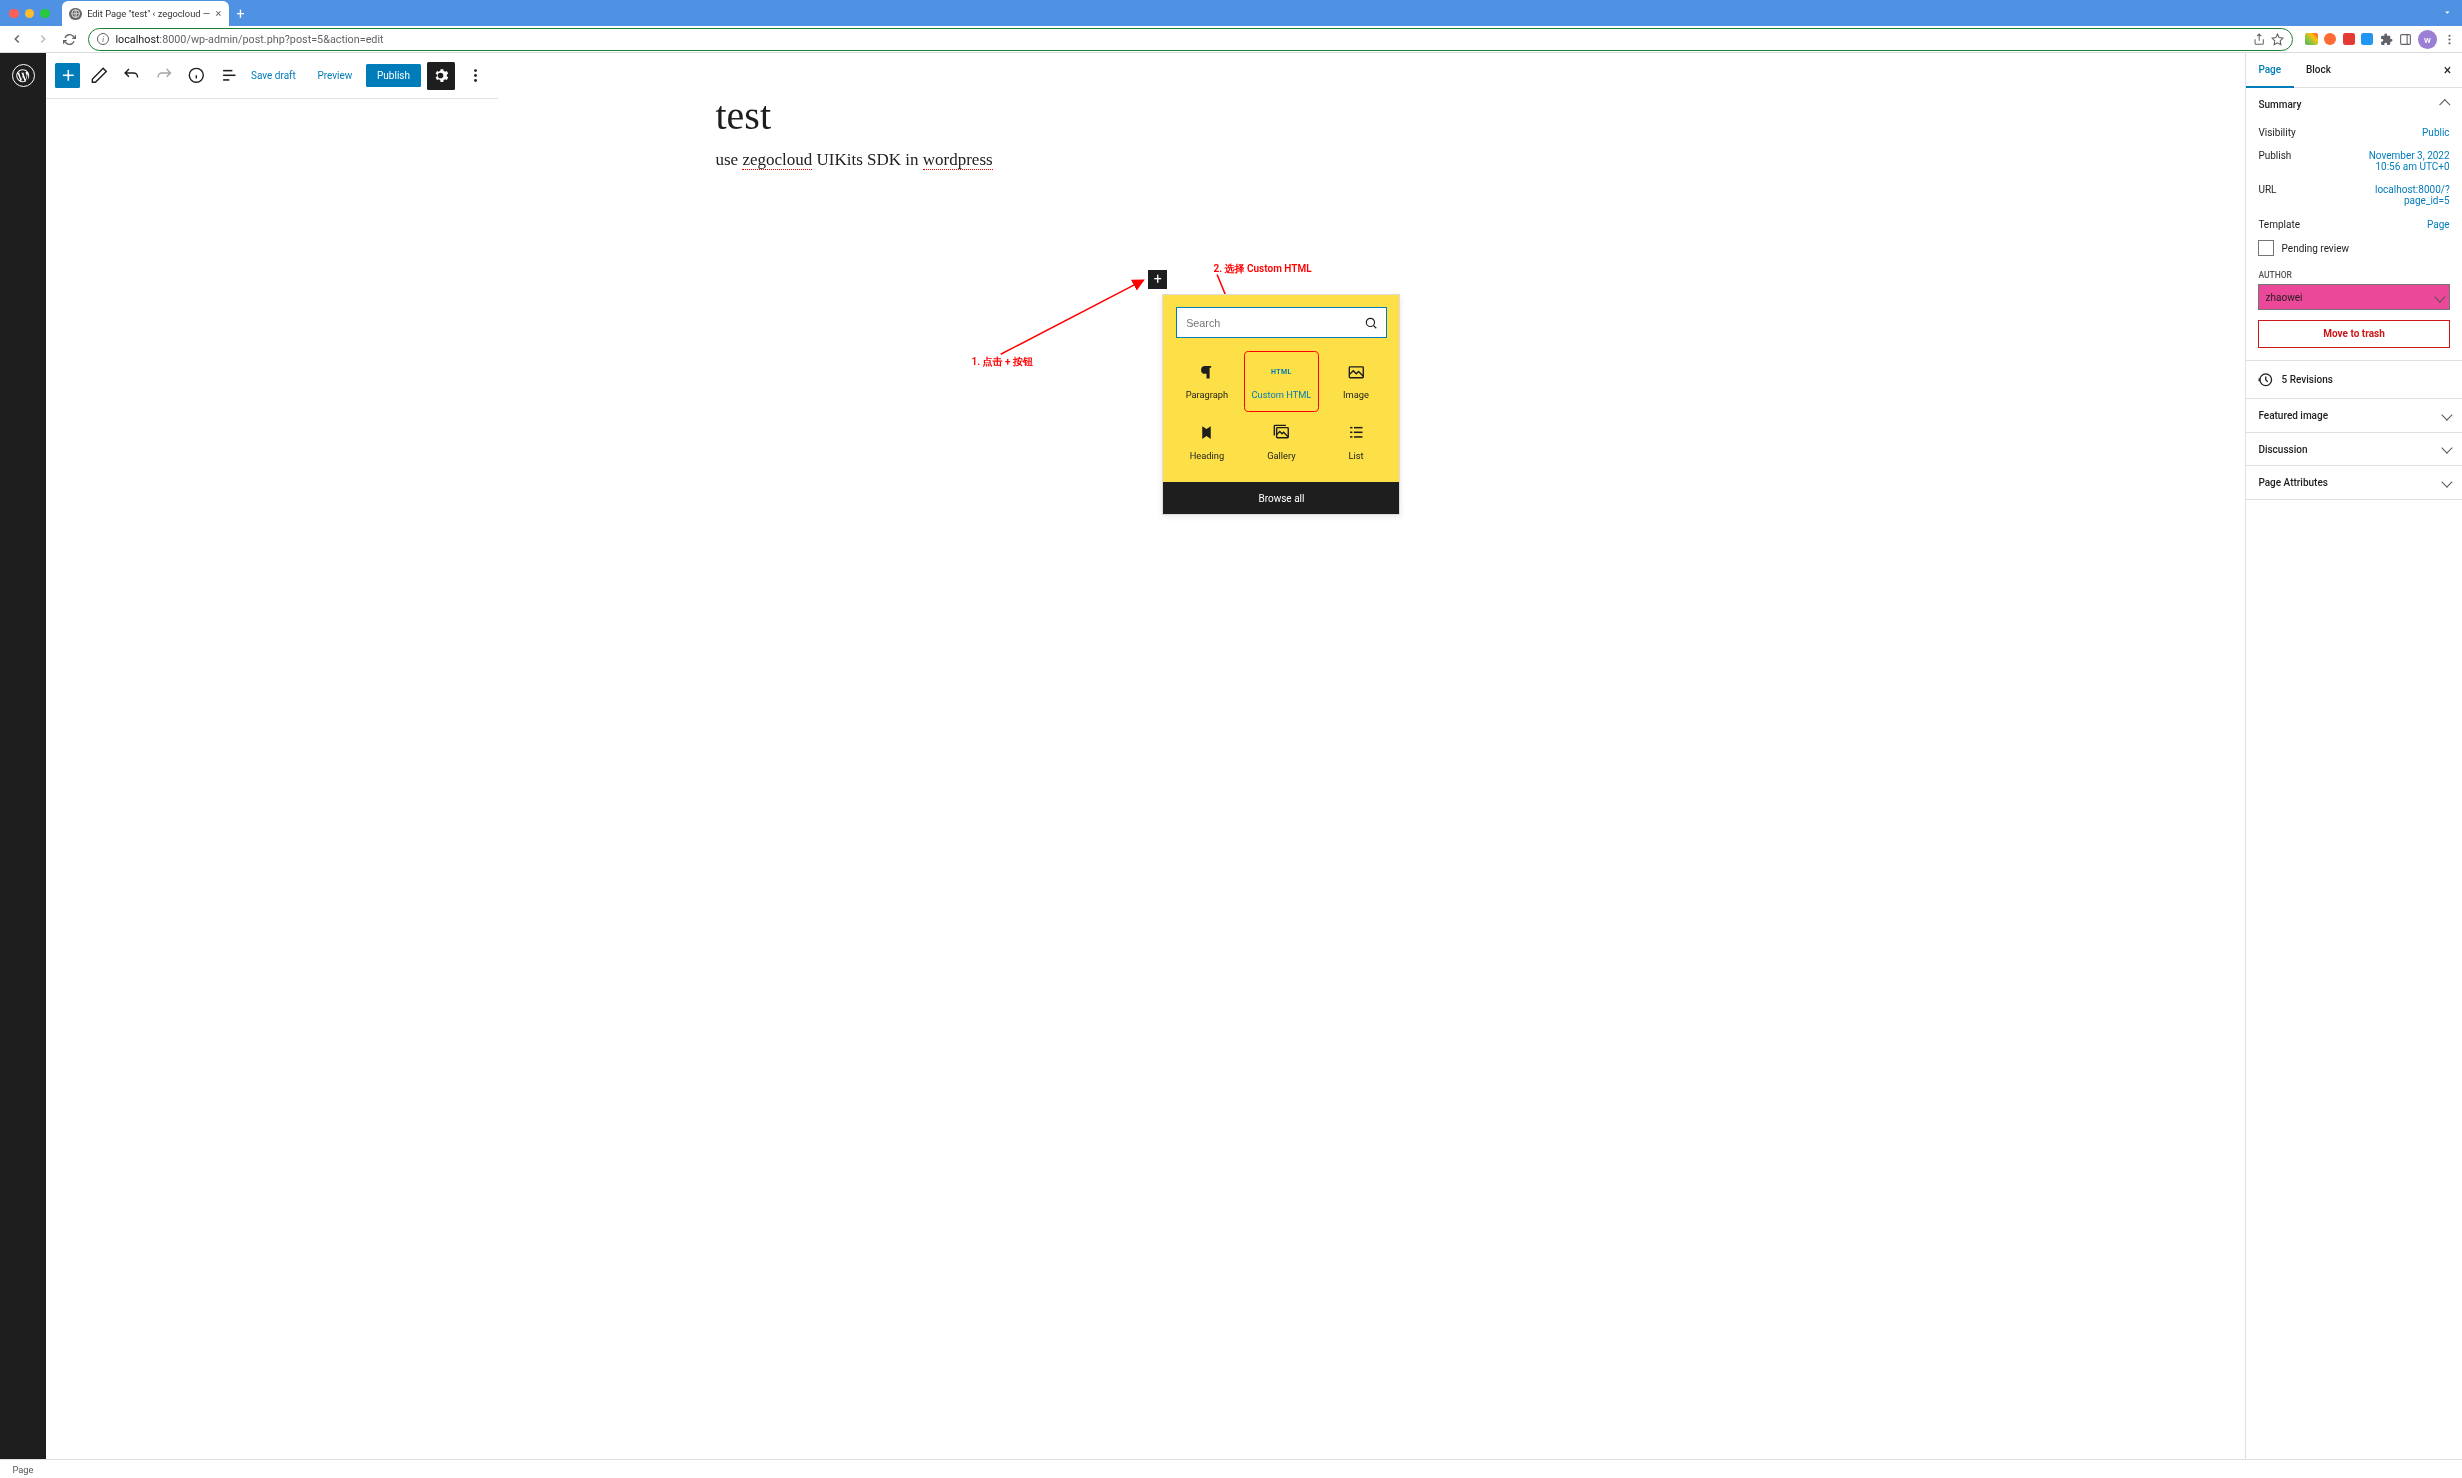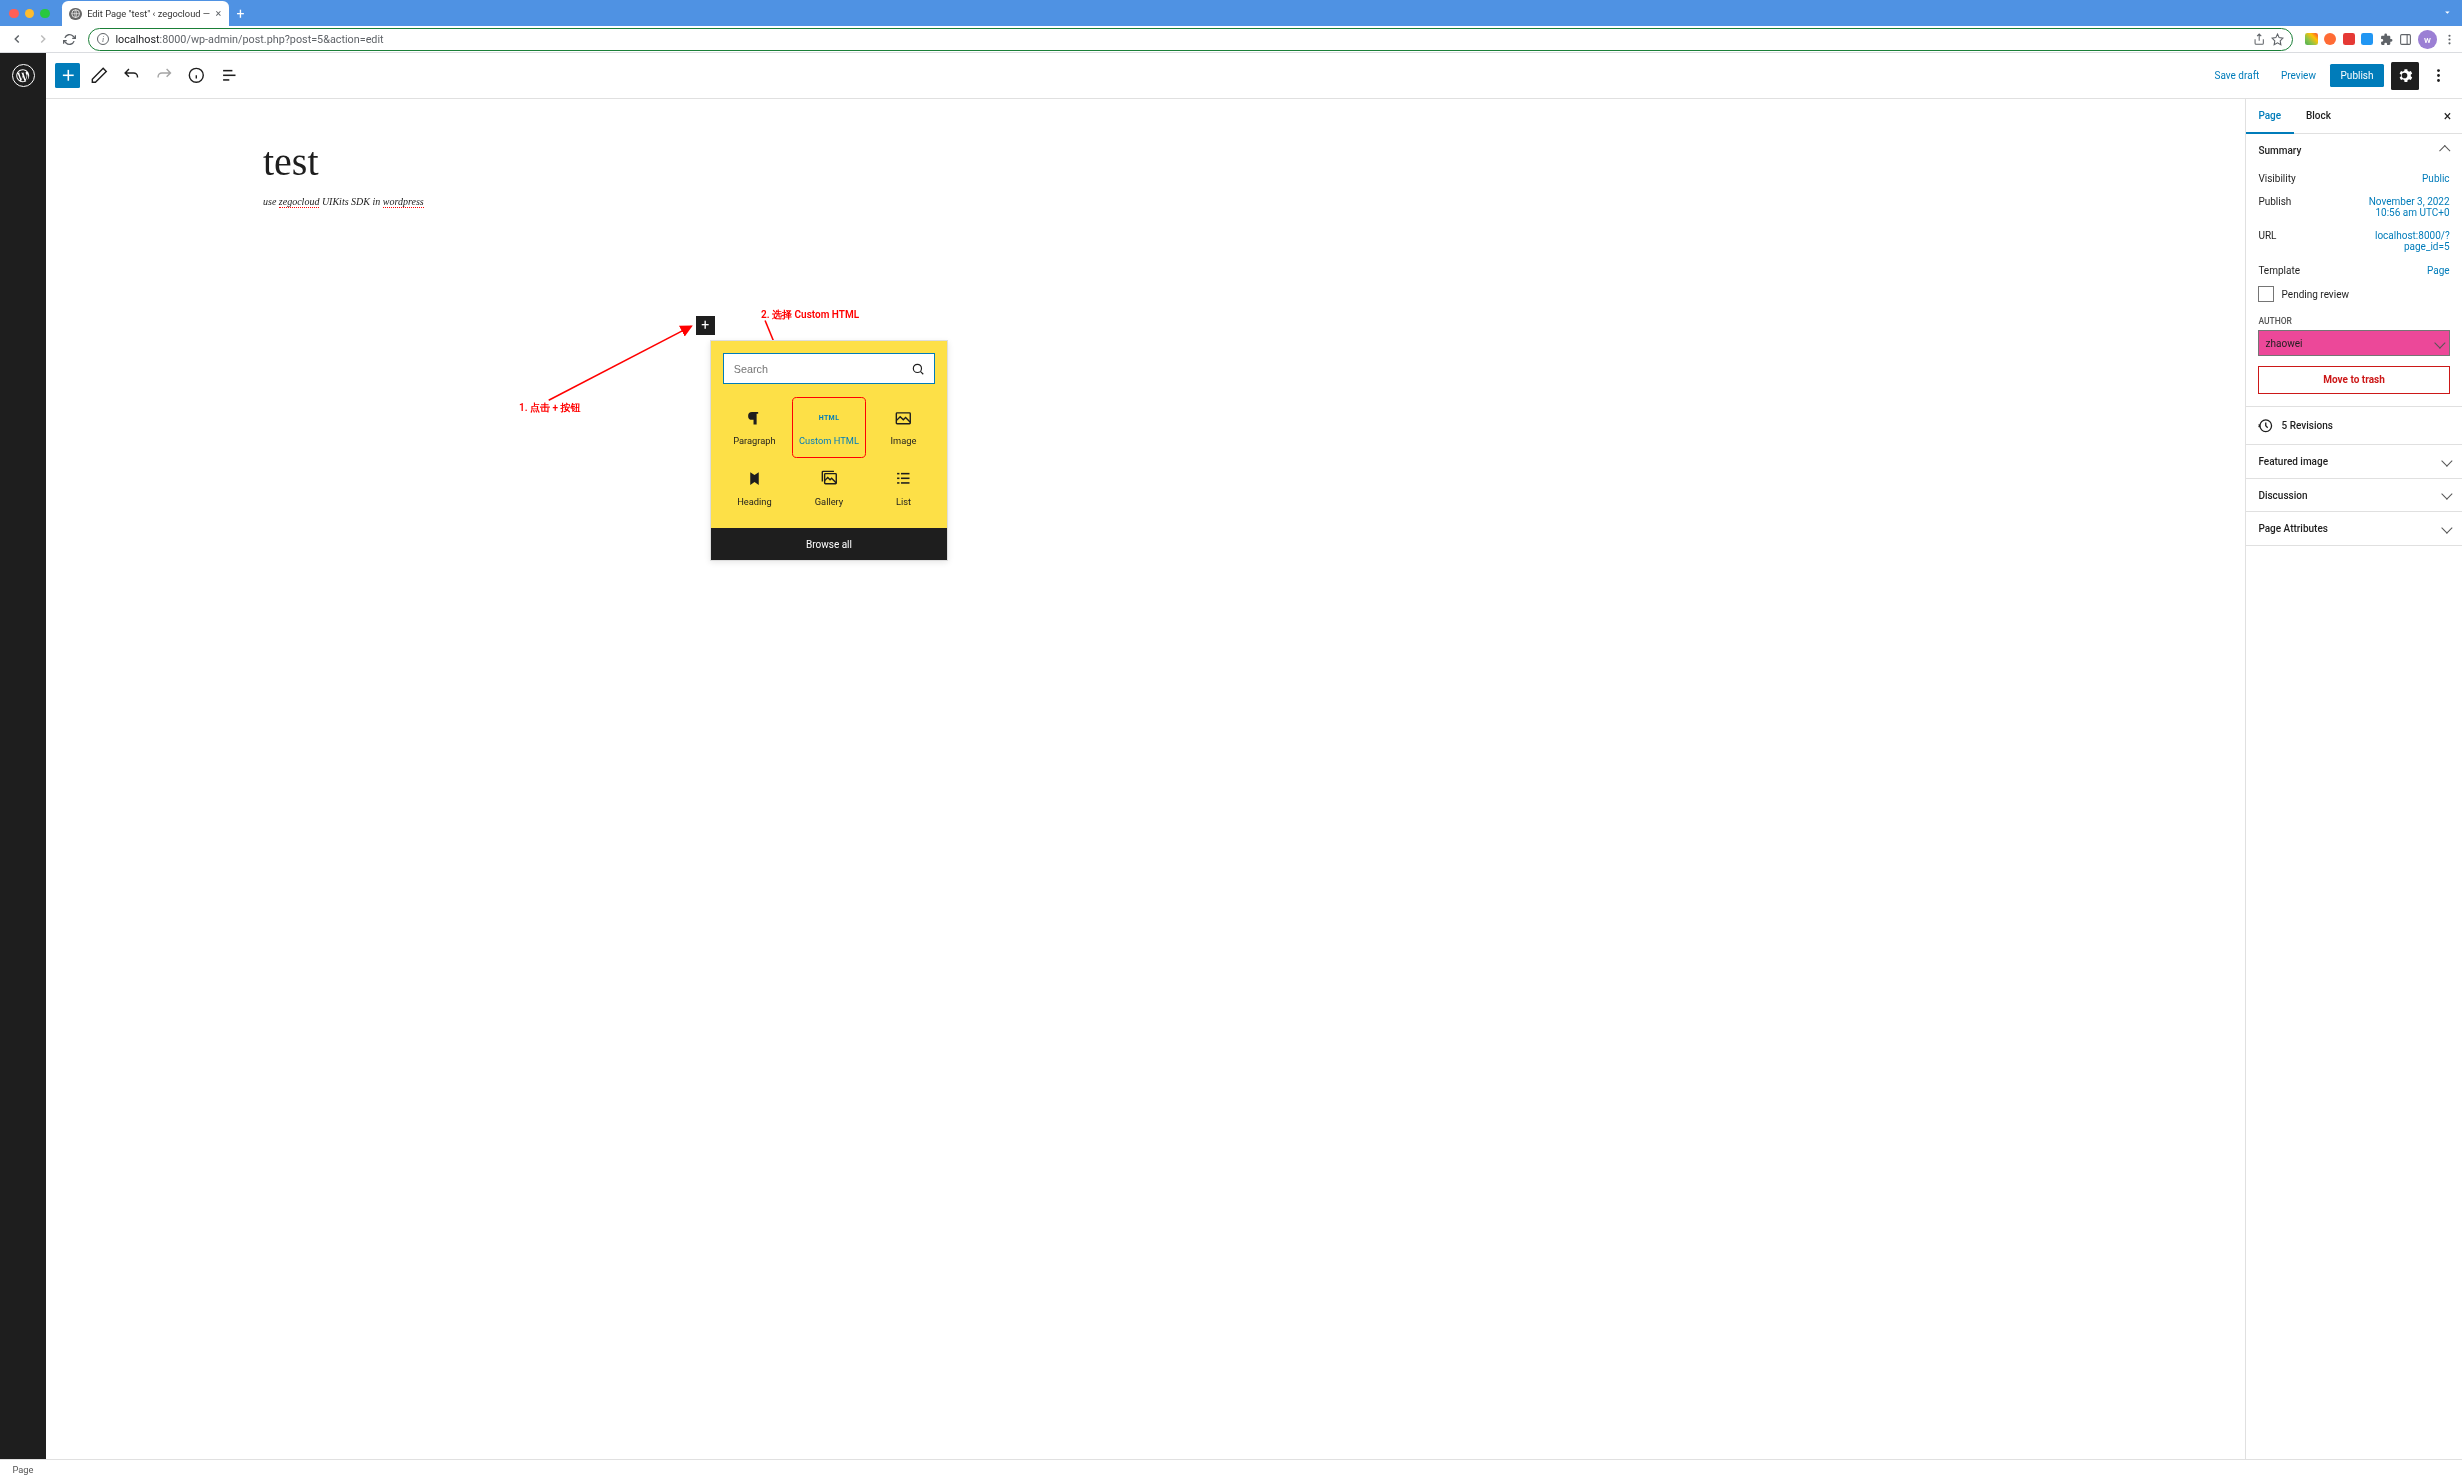--- a/index.html
+++ b/index.html
@@ -29,37 +29,37 @@
 .url-text .path { color: #5f6368; }
 .ext-icons { display: flex; gap: 6.2px; align-items: center; margin-left: 4.6px; }
 .ext-icon { width: 12.4px; height: 12.4px; border-radius: 2.3px; }
 .avatar { width: 18.6px; height: 18.6px; border-radius: 50%; background: #9b7fd4; color: #fff; display: flex; align-items: center; justify-content: center; font-size: 9.3px; font-weight: 500; }
 
 
 .wp-shell { display: flex; height: calc(100vh - 53px); }
 .wp-logo-col { width: 46px; background: #1e1e1e; display: flex; align-items: flex-start; justify-content: center; padding-top: 10.8px; }
 .wp-logo { width: 23px; height: 23px; border: 1.5px solid #fff; border-radius: 50%; display:flex; align-items:center; justify-content:center; color:#fff; font-size:12.4px; font-weight:bold; }
 
-.wp-main { flex: 1; display: flex; flex-direction: column; justify-content: flex-end; }
+.wp-main { flex: 1; display: flex; flex-direction: row; justify-content: flex-end; }
 .wp-topbar { height: 46px; border-bottom: 0.8px solid #e0e0e0; display: flex; align-items: center; padding: 0 9.3px; }
 .wp-tb-left { display: flex; align-items: center; gap: 4.6px; }
 .tb-btn { width: 28px; height: 28px; display: flex; align-items: center; justify-content: center; color: #1e1e1e; cursor: pointer; border-radius: 1.5px; }
 .tb-btn.primary { background: #007cba; color: #fff; width: 25px; height: 25px; }
 .tb-btn svg { width: 18.6px; height: 18.6px; }
 .wp-tb-right { margin-left: auto; display: flex; align-items: center; gap: 6.2px; }
 .link-btn { color: #007cba; padding: 6.2px 7.7px; cursor: pointer; font-size: 10px; }
 .publish-btn { background: #007cba; color: #fff; padding: 6.2px 10.8px; border-radius: 1.5px; cursor: pointer; font-size: 10px; }
 .settings-btn { background: #1e1e1e; color: #fff; width: 28px; height: 28px; display: flex; align-items: center; justify-content: center; cursor: pointer; border-radius:1.5px; }
 .more-btn { width: 28px; height: 28px; display:flex; align-items:center; justify-content:center; cursor:pointer; }
 
 .wp-body { flex: 1; display: flex; overflow: hidden; }
 .canvas { flex: 1; position: relative; overflow: auto; }
 .content { max-width: 503px; margin: 39px auto 0 217px; }
 .page-title { font-size: 40px; font-weight: 400; font-family: Georgia, serif; margin-bottom: 11px; }
-.page-body { font-size: 10px; font-family: Georgia, serif; color:#222;font-style:italic; }
+.page-body { font-size: 17px; font-family: Georgia, serif; color:#222; }
 .underline-red { border-bottom: 1.5px dotted #f00; }
 
 
 .inserter-plus { position: absolute; left: 650px; top: 217px; width: 18.6px; height: 18.6px; background: #1e1e1e; color: #fff; display:flex; align-items:center; justify-content:center; cursor:pointer; font-size:14px; }
 .inserter-panel { position: absolute; left: 650px; top: 241px; width: 238px; border: 0.8px solid #ddd; background: #fde047; box-shadow: 0 1.5px 6.2px rgba(0,0,0,0.1); margin-left: 14px; }
 .inserter-search-wrap { padding: 12.4px; }
 .inserter-search { width: 100%; height: 31px; border: 1.2px solid #007cba; padding: 0 28px 0 9.3px; font-size: 10.8px; outline: none; }
 .inserter-search-icon { position: absolute; right: 21.7px; top: 21px; }
 .block-grid { display: grid; grid-template-columns: repeat(3, 1fr); padding: 0 6.2px 9.3px; }
 .block-item { display: flex; flex-direction: column; align-items: center; gap: 7.7px; padding: 10.8px 3.1px; cursor: pointer; font-size: 9.3px; border-radius: 3.1px; border: 1.5px solid transparent; }

